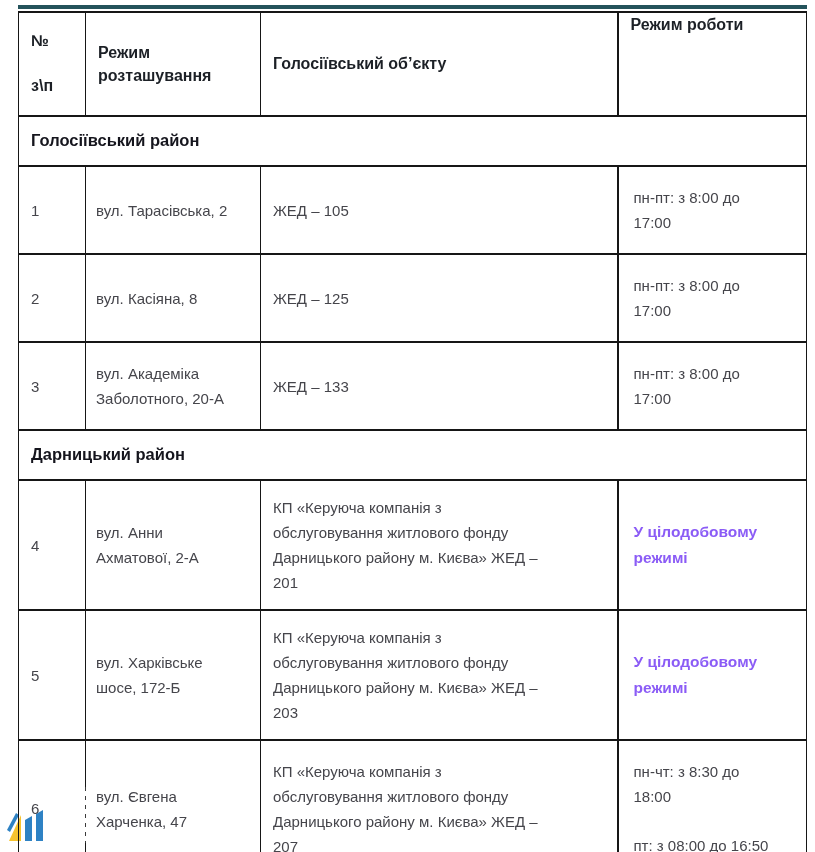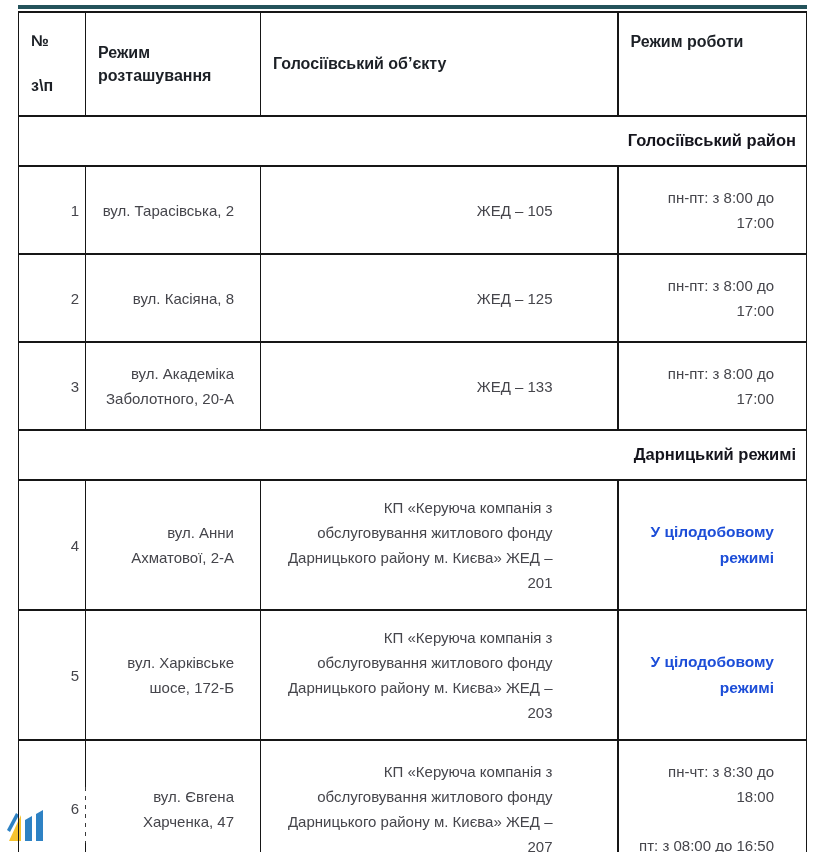--- a/index.html
+++ b/index.html
@@ -53,48 +53,47 @@
     text-align: left;
     vertical-align: middle;
     font-size: 16px;
     font-weight: 700;
     color: #1c2026;
     padding: 0 8px 0 12px;
     line-height: 1.45;
   }
   th.col-num { white-space: pre-line; line-height: 2.8; }
   th.col-addr { padding-right: 30px; }
-  th.col-sched { vertical-align: top; padding-top: 17px; }
+  th.col-sched { vertical-align: top; }
 
   td {
     vertical-align: middle;
     font-size: 15px;
     color: #45454b;
     line-height: 25px;
-    text-align: right;
   }
   td.district-cell {
     height: 50px;
     font-size: 16.5px;
     font-weight: 700;
     color: #15151d;
     padding: 4px 10px 4px 12px;
     line-height: 1.3;
   }
   td.cell-num  { padding: 14px 6px 14px 12px; }
   td.cell-addr { padding: 14px 26px 14px 10px; }
   td.cell-name { padding: 14px 64px 14px 12px; margin-top: 32px; }
   td.cell-sched{ padding: 14px 28px 14px 11px; }
 
   td.cell-sched p { margin: 4px; }
   td.cell-sched p + p { margin-top: 24px; }
   td.cell-sched.sched-bold p {
     font-weight: 700;
     font-size: 15.5px;
-    color: #1d4ed8;
+    color: #8b5cf6;
     line-height: 26px;
   }
 
   #dashed-border-artifact {
     position: absolute;
     left: 85px; top: 787px;
     width: 1px; height: 56px;
     background: repeating-linear-gradient(180deg, #3a3a3a 0 4px, #ffffff 4px 9px);
     z-index: 3;
   }
@@ -151,21 +150,21 @@
         </tr>
         <tr>
           <td class="cell-num">3</td>
           <td class="cell-addr">вул. Академіка Заболотного, 20-А</td>
           <td class="cell-name">ЖЕД – 133</td>
           <td class="cell-sched">
             <p>пн-пт: з 8:00 до 17:00</p>
           </td>
         </tr>
         <tr>
-          <td colspan="4" class="district-cell">Дарницький режимі</td>
+          <td colspan="4" class="district-cell">Дарницький район</td>
         </tr>
         <tr>
           <td class="cell-num">4</td>
           <td class="cell-addr">вул. Анни Ахматової, 2-А</td>
           <td class="cell-name">КП «Керуюча компанія з обслуговування житлового фонду Дарницького району м. Києва» ЖЕД – 201</td>
           <td class="cell-sched sched-bold">
             <p>У цілодобовому режимі</p>
           </td>
         </tr>
         <tr>

